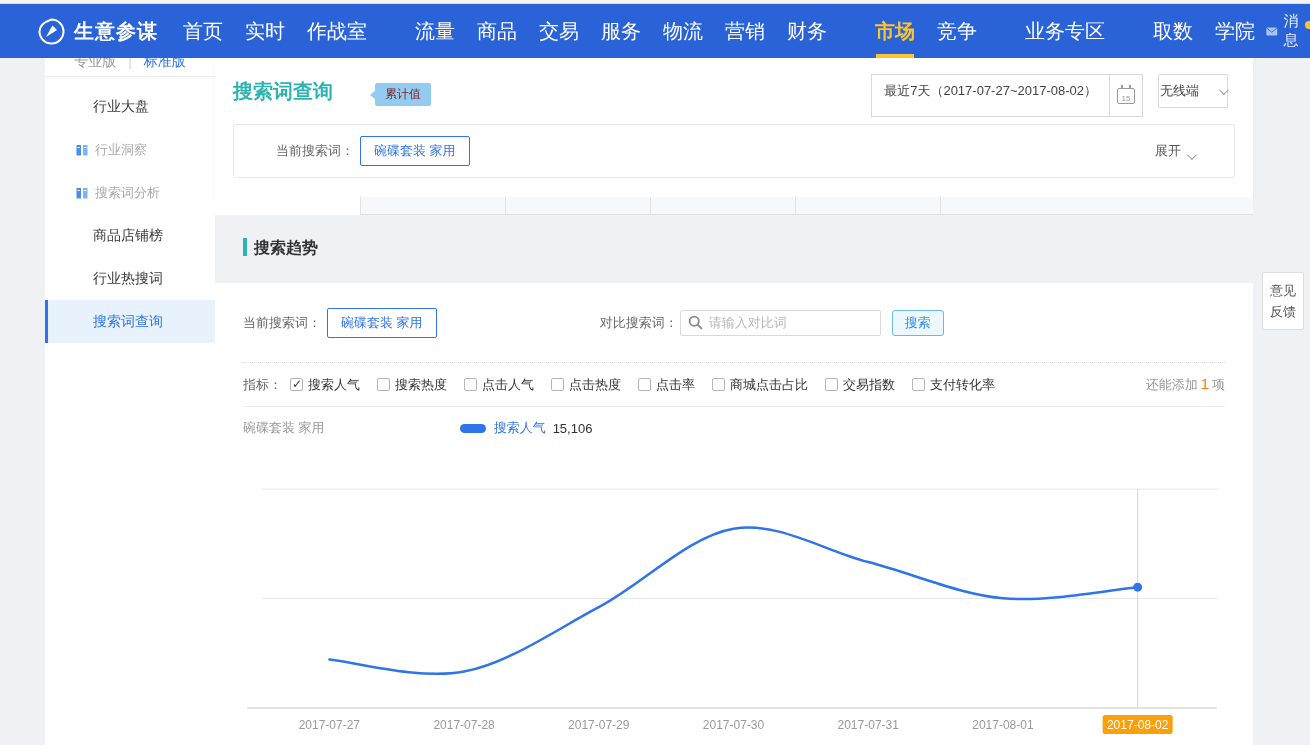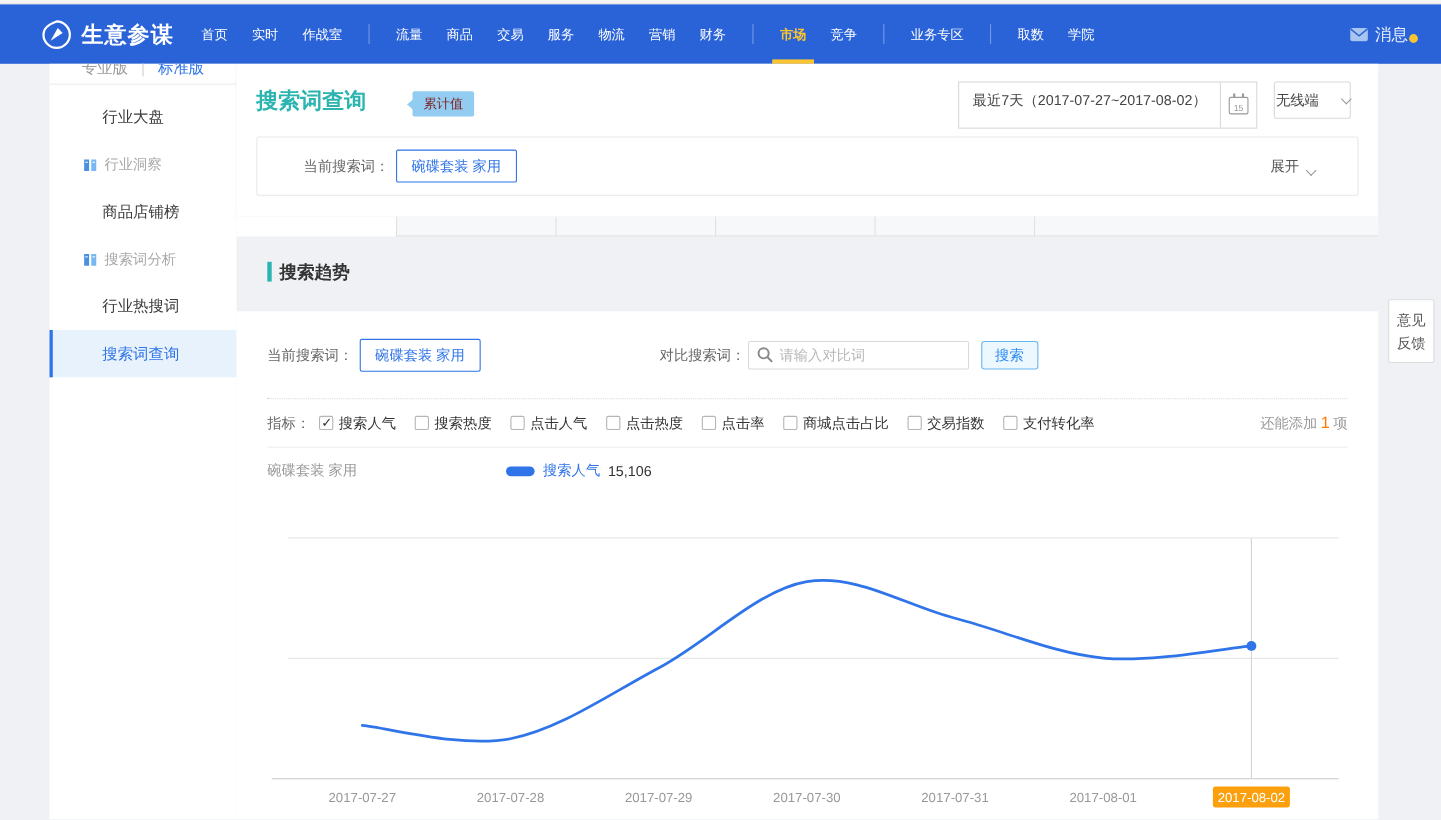--- a/index.html
+++ b/index.html
@@ -7,21 +7,21 @@
   body { font-family:"Liberation Sans","DejaVu Sans",sans-serif; background:#eff1f4; position:relative; }
   .page { position:absolute; inset:0; width:1310px; height:745px; background:#eff1f4; }
 
   
   .chrome { position:absolute; left:0; top:0; width:1310px; height:4px; background:#f4f4f4; border-bottom:1px solid #e0e0e0; }
 
   
   .topnav { position:absolute; left:0; top:4px; width:1310px; height:54px; background:#2a63d8; display:flex; align-items:stretch; padding:0 30px 0 38px; color:#fff; }
   .brand { display:flex; align-items:center; gap:9px; margin-right:14px; }
   .brand-name { font-size:20px; font-weight:bold; letter-spacing:1px; white-space:nowrap; }
-  .nav-item { position:relative; display:flex; align-items:center; padding:16px 11px; font-size:12px; white-space:nowrap; cursor:pointer; }
+  .nav-item { position:relative; display:flex; align-items:center; padding:16px 11px; font-size:20px; white-space:nowrap; cursor:pointer; }
   .nav-item.active { color:#fbc531; font-weight:bold; }
   .nav-item.active::after { content:""; position:absolute; left:50%; transform:translateX(-50%); bottom:0; width:38px; height:4px; background:#fbc531; }
   .nav-sep { width:1px; height:18px; background:rgba(255,255,255,.35); align-self:center; margin:0 13px; }
   .nav-right { margin-left:auto; display:flex; align-items:center; }
   .msg { position:relative; display:flex; align-items:center; gap:6px; font-size:15px; color:#e8f0ff; cursor:pointer; }
   .msg-dot { position:absolute; right:-9px; top:9px; width:8px; height:8px; border-radius:50%; background:#f7c531; }
 
   
   .sidebar { position:absolute; left:45px; top:58px; width:170px; height:687px; background:#fff; }
   .ver-tabs { height:19px; overflow:hidden; border-bottom:1px solid #ececec; text-align:center; }
@@ -148,30 +148,30 @@
       <div class="menu-row menu-item">行业大盘</div>
       <div class="menu-row menu-header">
         <svg width="14" height="14" viewBox="0 0 14 14">
           <path d="M1.5 2 H6 V12.5 H1.5 Z" fill="#4a90e2"></path>
           <path d="M8 2 H12.5 V12.5 H8 Z" fill="#79b6f2"></path>
           <rect x="2.6" y="4" width="2.2" height="1" fill="#fff"></rect>
           <rect x="9.1" y="4" width="2.2" height="1" fill="#fff"></rect>
         </svg>
         <span>行业洞察</span>
       </div>
-      <div class="menu-row menu-item">商品店铺榜</div>
       <div class="menu-row menu-header">
         <svg width="14" height="14" viewBox="0 0 14 14">
           <path d="M1.5 2 H6 V12.5 H1.5 Z" fill="#4a90e2"></path>
           <path d="M8 2 H12.5 V12.5 H8 Z" fill="#79b6f2"></path>
           <rect x="2.6" y="4" width="2.2" height="1" fill="#fff"></rect>
           <rect x="9.1" y="4" width="2.2" height="1" fill="#fff"></rect>
         </svg>
         <span>搜索词分析</span>
       </div>
+      <div class="menu-row menu-item">商品店铺榜</div>
       <div class="menu-row menu-item">行业热搜词</div>
       <div class="menu-row menu-item active">搜索词查询</div>
     </div>
   </div>
 
   <div class="main">
     <div class="card1">
       <div class="page-title">搜索词查询</div>
       <div class="badge">累计值</div>
       <div class="date-group">

